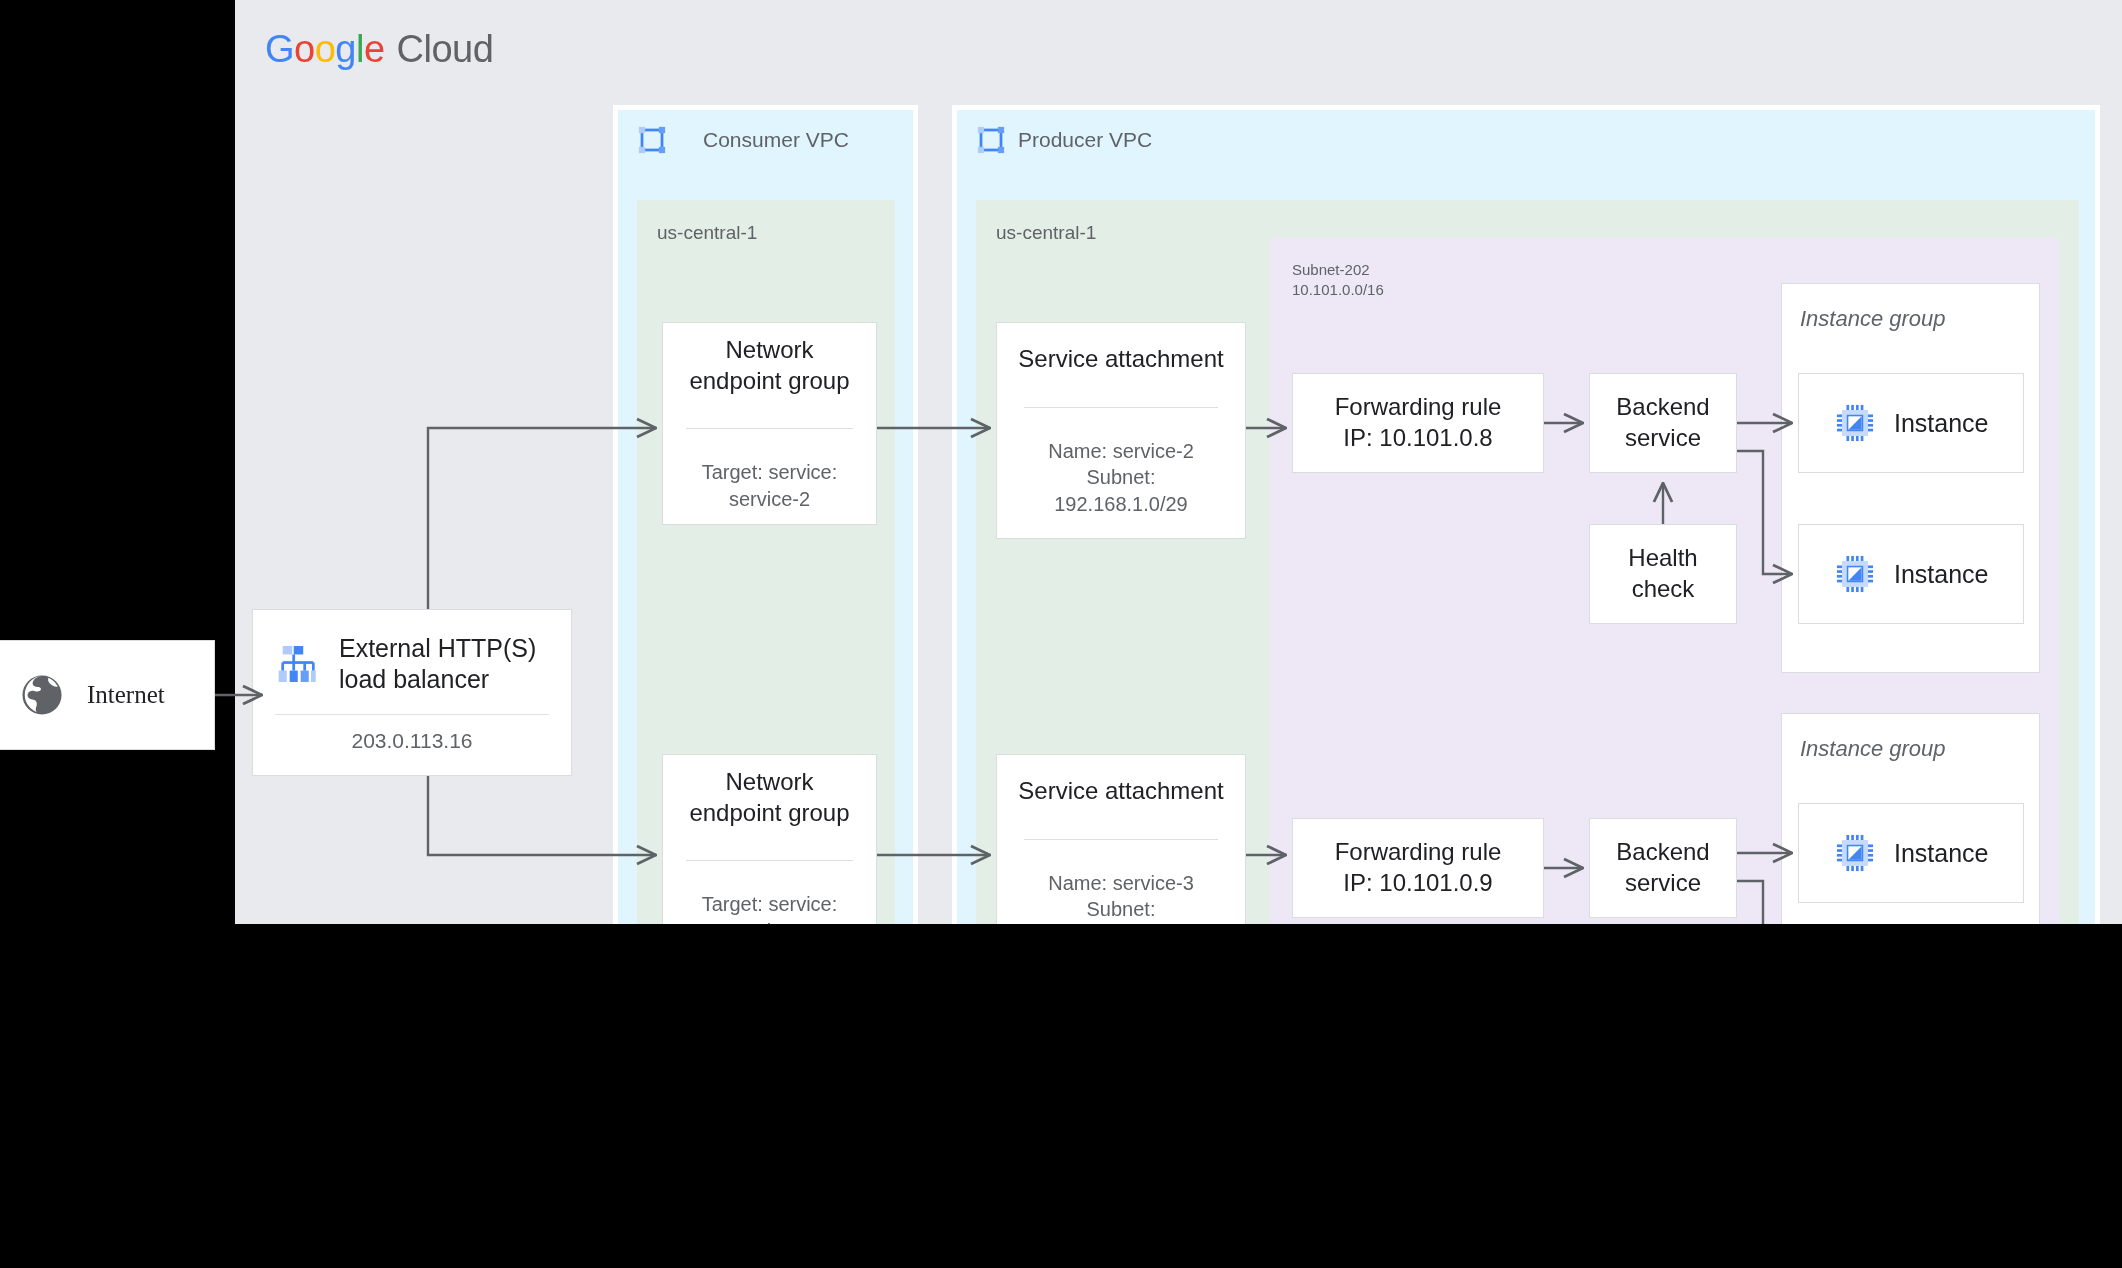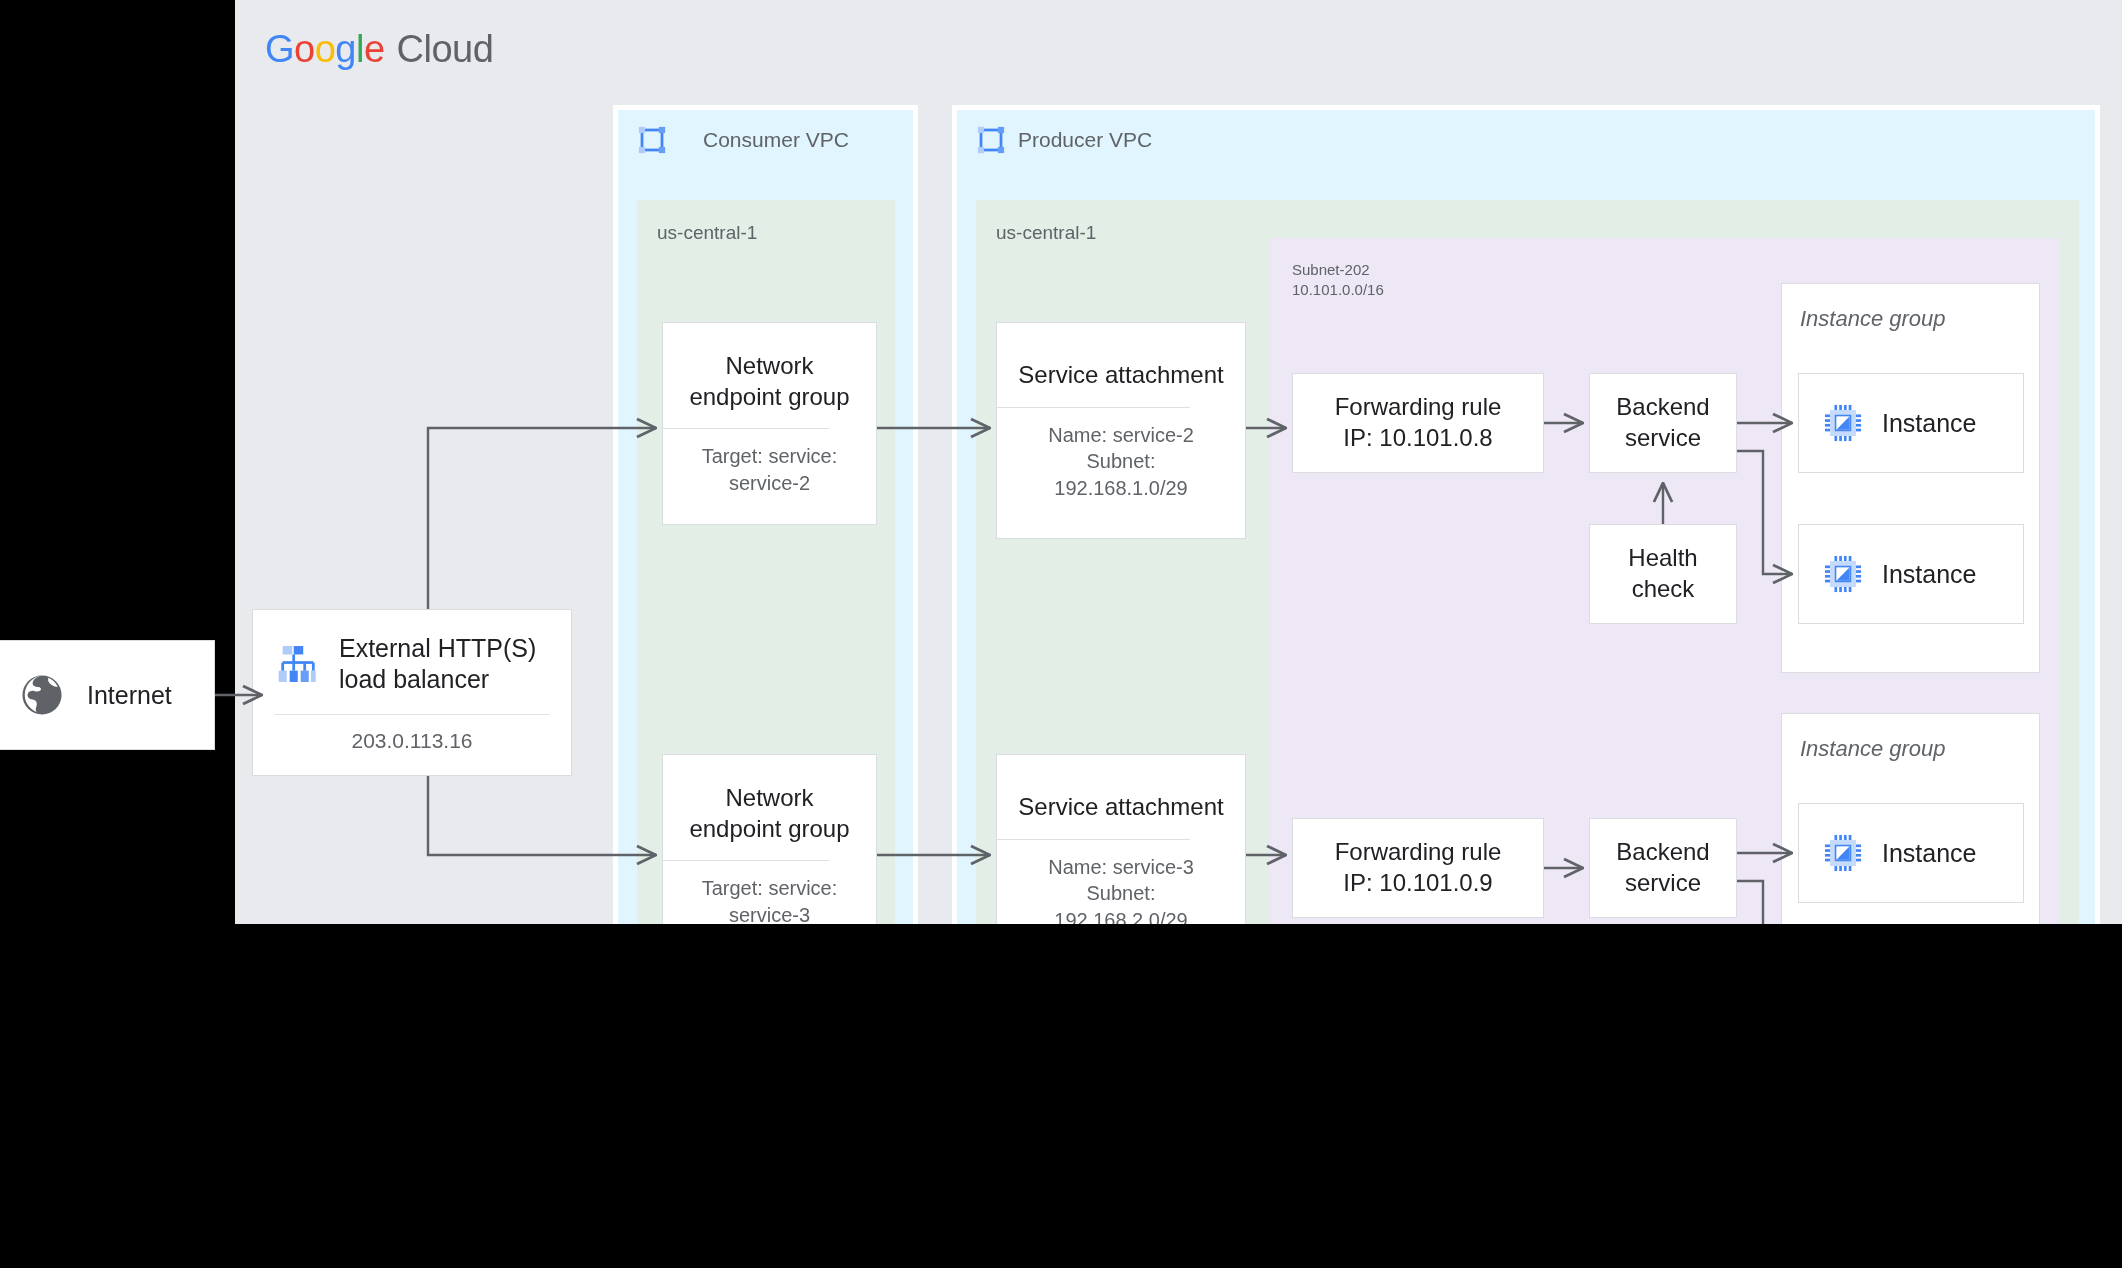--- a/index.html
+++ b/index.html
@@ -29,41 +29,41 @@
   .region .rlbl{position:absolute;left:20px;top:22px;font-size:19px;color:#5f6368;white-space:nowrap;}
 
   .subnet{position:absolute;background:#ede7f6;box-sizing:border-box;}
   .subnet .slbl{position:absolute;left:22px;top:22px;font-size:15px;color:#5f6368;line-height:1.32;white-space:pre;}
 
   .igroup{position:absolute;background:#fff;border:1px solid #dadce0;box-sizing:border-box;}
   .igroup .iglbl{position:absolute;left:18px;top:22px;font-size:22px;color:#5f6368;white-space:nowrap;font-style:italic;}
 
   
   .card{position:absolute;background:#fff;border:1px solid #dadce0;box-sizing:border-box;
-        display:flex;flex-direction:column;justify-content:center;}
+        display:flex;flex-direction:column;align-items:center;justify-content:center;gap:16px;}
   .card .title{font-size:24px;color:#202124;line-height:1.28;text-align:center;white-space:pre;}
   .card .rule{width:78%;height:1px;background:#e0e0e0;margin:16px 0 14px;}
   .card .sub{font-size:20px;color:#5f6368;line-height:1.32;text-align:center;white-space:pre;}
 
   
   .inet{position:absolute;background:#fff;border:1px solid #dadce0;box-sizing:border-box;
         display:flex;align-items:center;gap:22px;padding-left:24px;}
-  .inet .title{font-size:25px;color:#202124;}
+  .inet .title{font-size:25px;color:#202124;font-family:Liberation Serif, serif;}
 
   
   .lb{position:absolute;background:#fff;border:1px solid #dadce0;box-sizing:border-box;
       display:flex;flex-direction:column;justify-content:center;}
   .lb .top{display:flex;align-items:center;gap:20px;padding:0 22px;}
   .lb .top .title{font-size:25px;color:#202124;line-height:1.26;white-space:pre;}
   .lb .rule{width:86%;height:1px;background:#e0e0e0;margin:18px auto 14px;}
   .lb .ip{font-size:21px;color:#5f6368;text-align:center;}
 
   
   .inst{position:absolute;background:#fff;border:1px solid #dadce0;box-sizing:border-box;
-        display:flex;align-items:center;gap:20px;padding-left:25px;}
+        display:flex;align-items:center;gap:20px;padding-left:37px;}
   .inst .title{font-size:25px;color:#202124;}
 
   
   .wires{position:absolute;left:0;top:0;width:2122px;height:1268px;pointer-events:none;}
 
   .icon{flex:0 0 auto;display:block;}
 </style>
 </head>
 <body>
 

